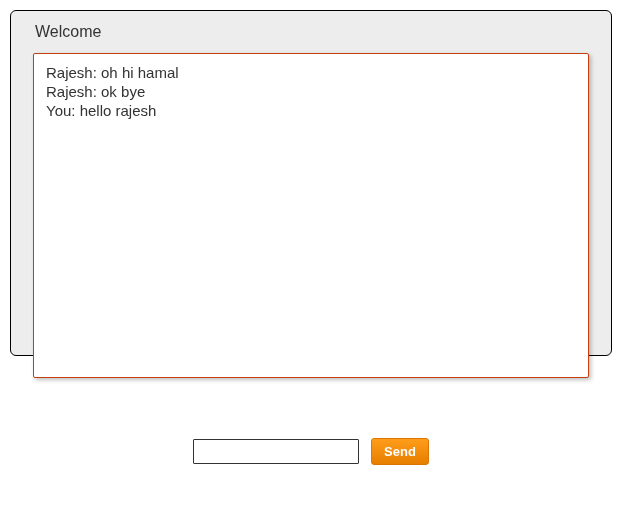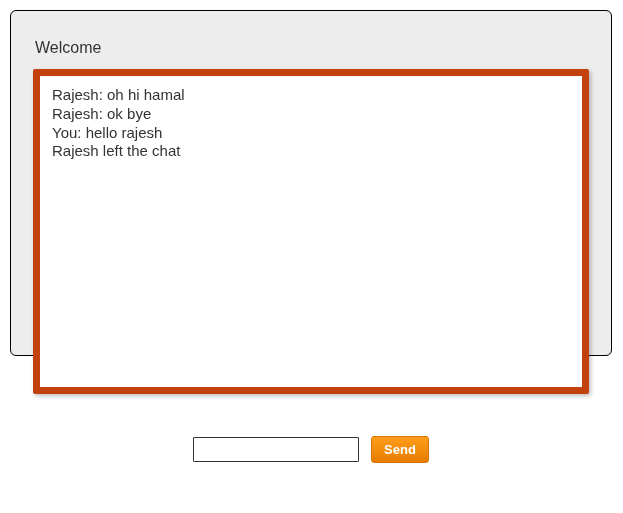--- a/index.html
+++ b/index.html
@@ -18,49 +18,49 @@
     }
     .chat-window {
       position: absolute;
       left: 10px;
       top: 10px;
       width: 602px;
       height: 346px;
       border: 1.5px solid #000;
       border-radius: 6px;
       background: #ededed;
-      padding: 24px 22px;
+      padding: 8px 22px;
     }
     .welcome {
       font-size: 16px;
       color: #333;
       margin: 4px 2px 12px 2px;
     }
     .chat-log {
       width: 100%;
       height: 325px;
       background: #fff;
-      border: 7px solid #c2410c;
+      border: 1px solid #c2410c;
       border-radius: 2px;
       padding: 10px 12px;
       font-size: 15px;
       color: #333;
       box-shadow: 2px 2px 4px rgba(0,0,0,0.25);
       overflow-y: auto;
     }
     .chat-line {
       line-height: 1.25;
       margin: 0;
       white-space: pre-wrap;
     }
     .input-row {
       display: flex;
       justify-content: center;
       align-items: center;
-      margin-top: 42px;
+      margin-top: 60px;
       gap: 12px;
     }
     .msg-input {
       width: 166px;
       height: 25px;
       border: 1.5px solid #333;
       border-radius: 1px;
       padding: 2px 4px;
       font-size: 14px;
       background: #fff;
@@ -80,20 +80,19 @@
 </head>
 <body>
 
 <div class="chat-window">
   <div class="welcome">Welcome</div>
 
   <div class="chat-log">
     <div class="chat-line">Rajesh: oh hi hamal</div>
     <div class="chat-line">Rajesh: ok bye</div>
     <div class="chat-line">You: hello rajesh</div>
-    <div class="chat-line">Rajesh left the chat</div>
   </div>
 
   <div class="input-row">
     <input type="text" class="msg-input" value="" style="">
     <button class="send-btn">Send</button>
   </div>
 </div>
 
 </body></html>

